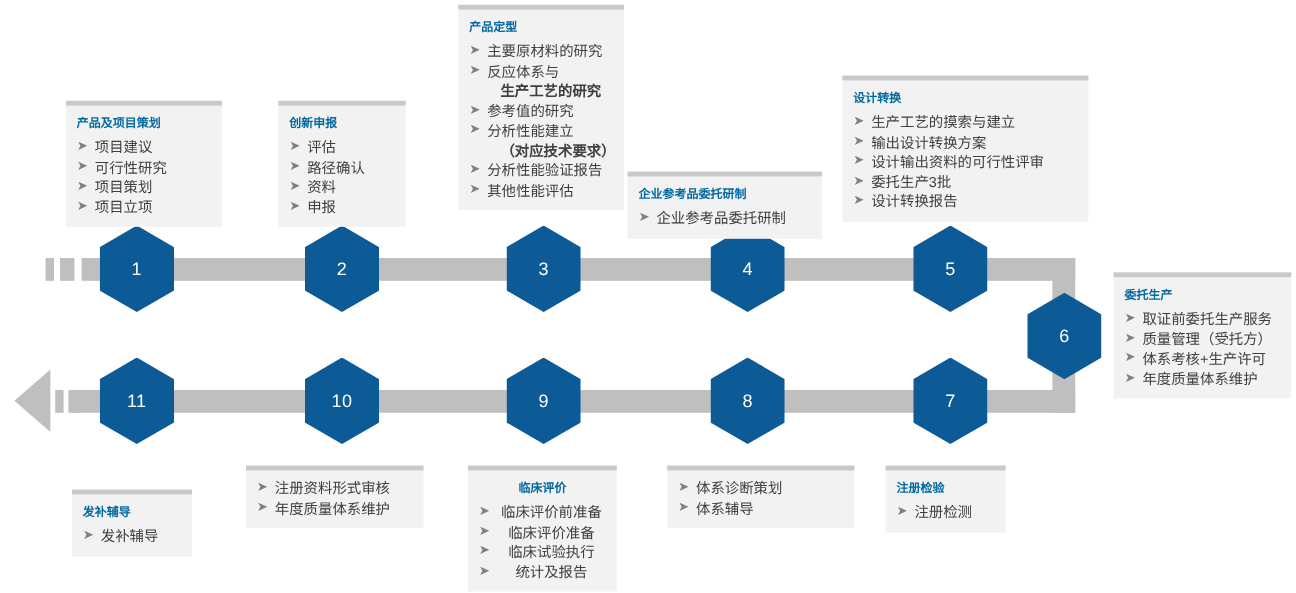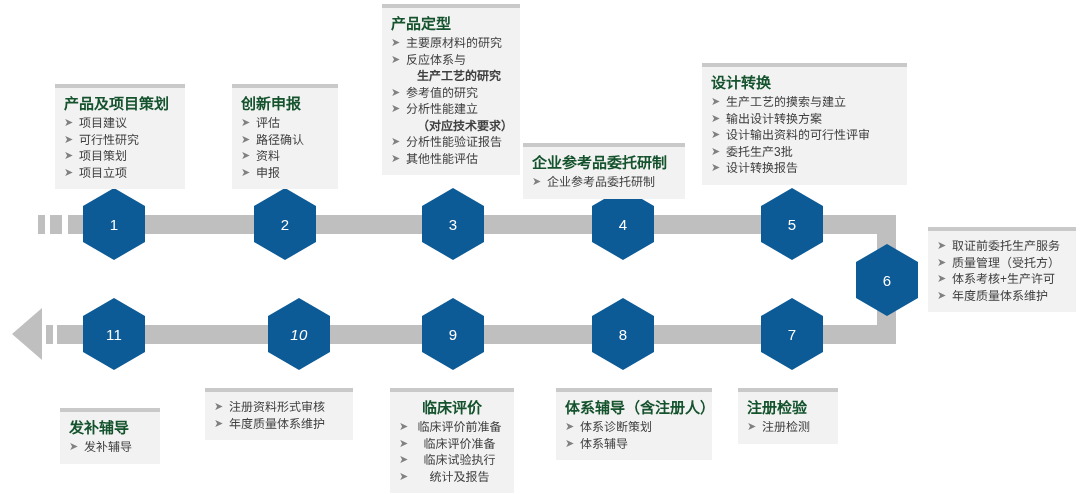--- a/index.html
+++ b/index.html
@@ -39,23 +39,23 @@
 
   
   .card{
     position:absolute;
     background:#f2f2f2;
     box-sizing:border-box;
     padding:7px 9px 8px 9px;
     border-top:4px solid #c9c9c9;
   }
   .card .title{
-    color:#14532d;
+    color:#0369a1;
     font-weight:bold;
-    font-size:15px;
+    font-size:10px;
     line-height:18px;
     margin-bottom:2px;
     white-space:nowrap;
   }
   .card ul{list-style:none;margin:0;padding:0;}
   .card li{
     font-size:12px;
     line-height:16.5px;
     color:#404040;
     position:relative;
@@ -108,21 +108,21 @@
     </div>
   <div class="hex" style="left:761px;top:298px;">
       <span>7</span>
     </div>
   <div class="hex" style="left:592px;top:298px;">
       <span>8</span>
     </div>
   <div class="hex" style="left:422px;top:298px;">
       <span>9</span>
     </div>
-  <div class="hex" style="left:268px;top:298px;font-style:italic;">
+  <div class="hex" style="left:254px;top:298px;">
       <span>10</span>
     </div>
   <div class="hex" style="left:83px;top:298px;">
       <span>11</span>
     </div>
 
   <div class="card" style="left:55px;top:84px;width:130px;">
     <div class="title">产品及项目策划</div>
     <ul>
       <li><span class="bullet">➤</span><span>项目建议</span></li>
@@ -168,37 +168,37 @@
     <ul>
       <li><span class="bullet">➤</span><span>生产工艺的摸索与建立</span></li>
       <li><span class="bullet">➤</span><span>输出设计转换方案</span></li>
       <li><span class="bullet">➤</span><span>设计输出资料的可行性评审</span></li>
       <li><span class="bullet">➤</span><span>委托生产3批</span></li>
       <li><span class="bullet">➤</span><span>设计转换报告</span></li>
     </ul>
   </div>
 
   <div class="card" style="left:928px;top:227px;width:148px;">
+    <div class="title">委托生产</div>
     <ul>
       <li><span class="bullet">➤</span><span>取证前委托生产服务</span></li>
       <li><span class="bullet">➤</span><span>质量管理（受托方）</span></li>
       <li><span class="bullet">➤</span><span>体系考核+生产许可</span></li>
       <li><span class="bullet">➤</span><span>年度质量体系维护</span></li>
     </ul>
   </div>
 
   <div class="card" style="left:738px;top:388px;width:100px;">
     <div class="title">注册检验</div>
     <ul>
       <li><span class="bullet">➤</span><span>注册检测</span></li>
     </ul>
   </div>
 
   <div class="card" style="left:556px;top:388px;width:156px;">
-    <div class="title">体系辅导（含注册人）</div>
     <ul>
       <li><span class="bullet">➤</span><span>体系诊断策划</span></li>
       <li><span class="bullet">➤</span><span>体系辅导</span></li>
     </ul>
   </div>
 
   <div class="card" style="left:390px;top:388px;width:124px;text-align:center;">
     <div class="title">临床评价</div>
     <ul>
       <li><span class="bullet">➤</span><span>临床评价前准备</span></li>

